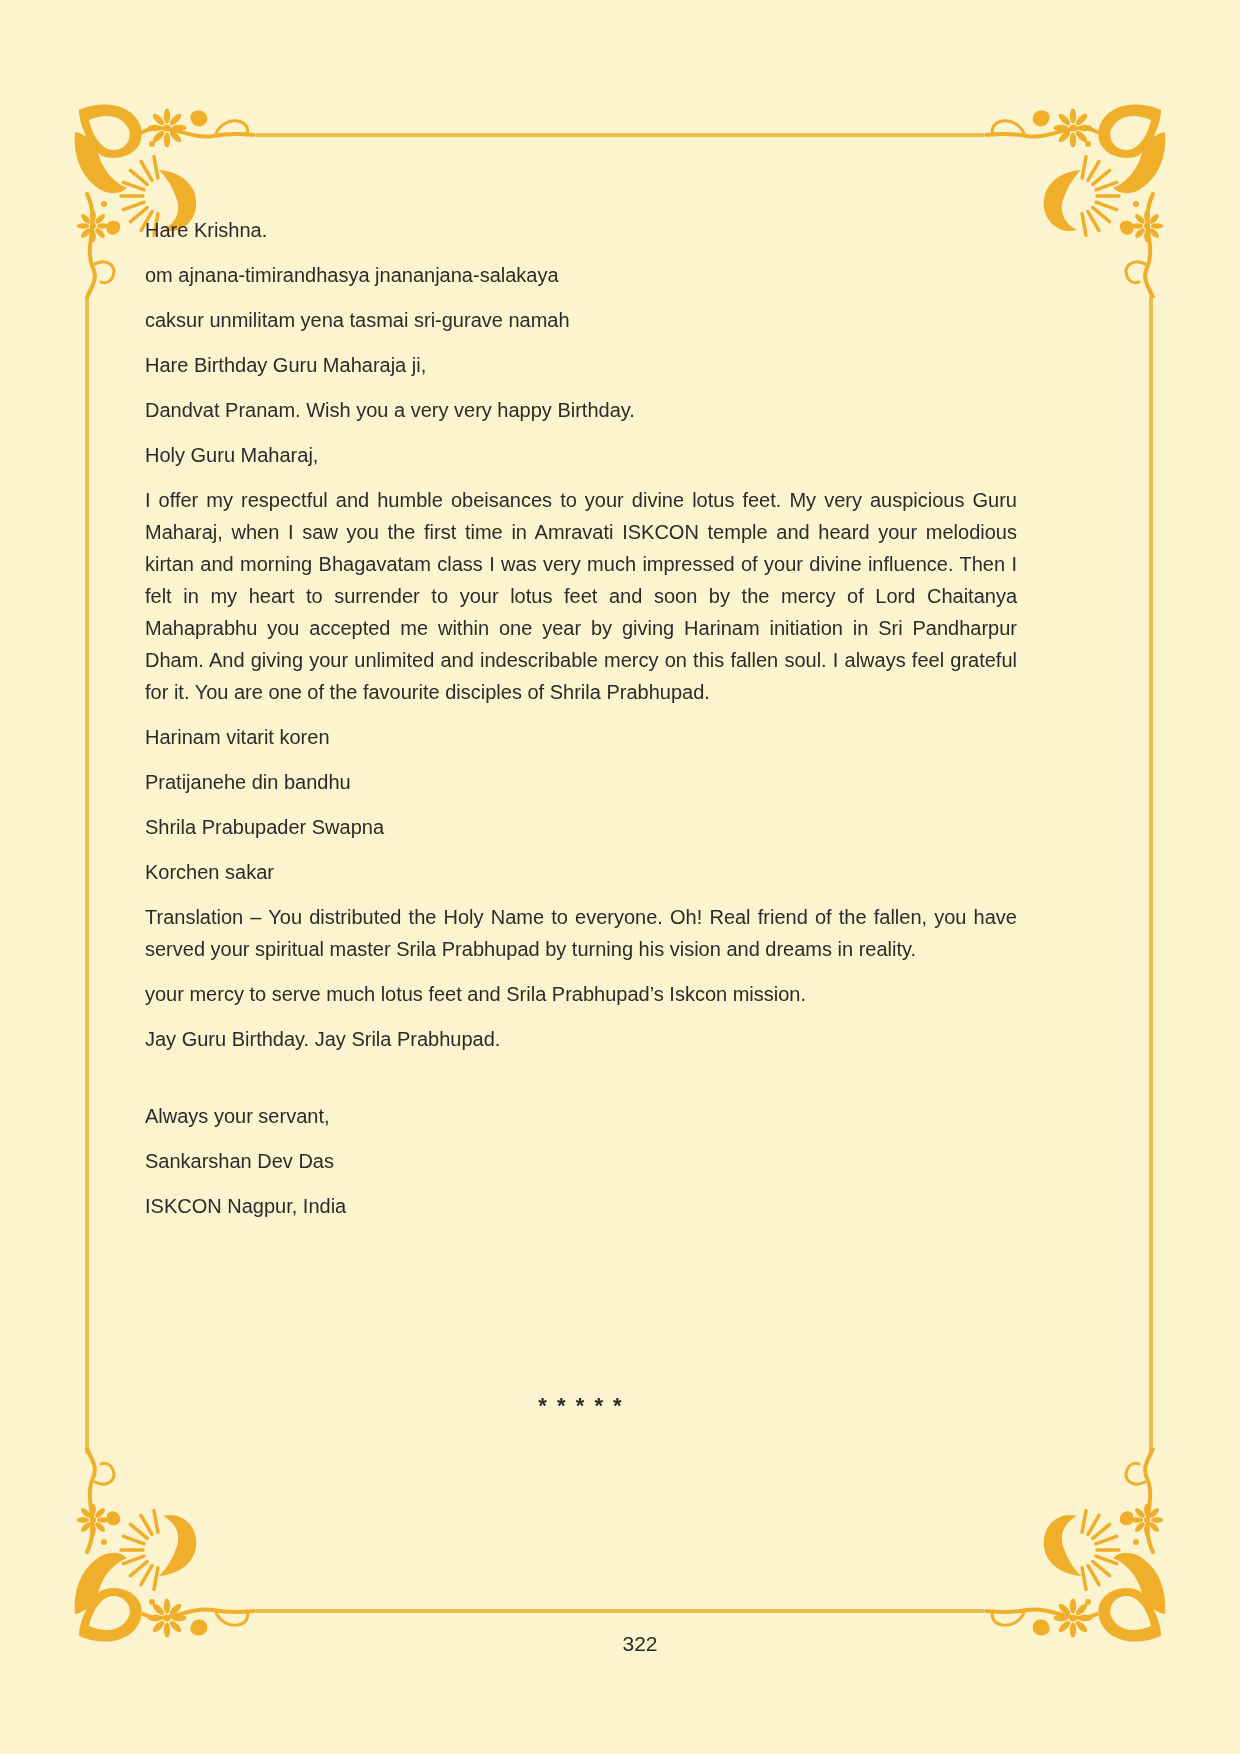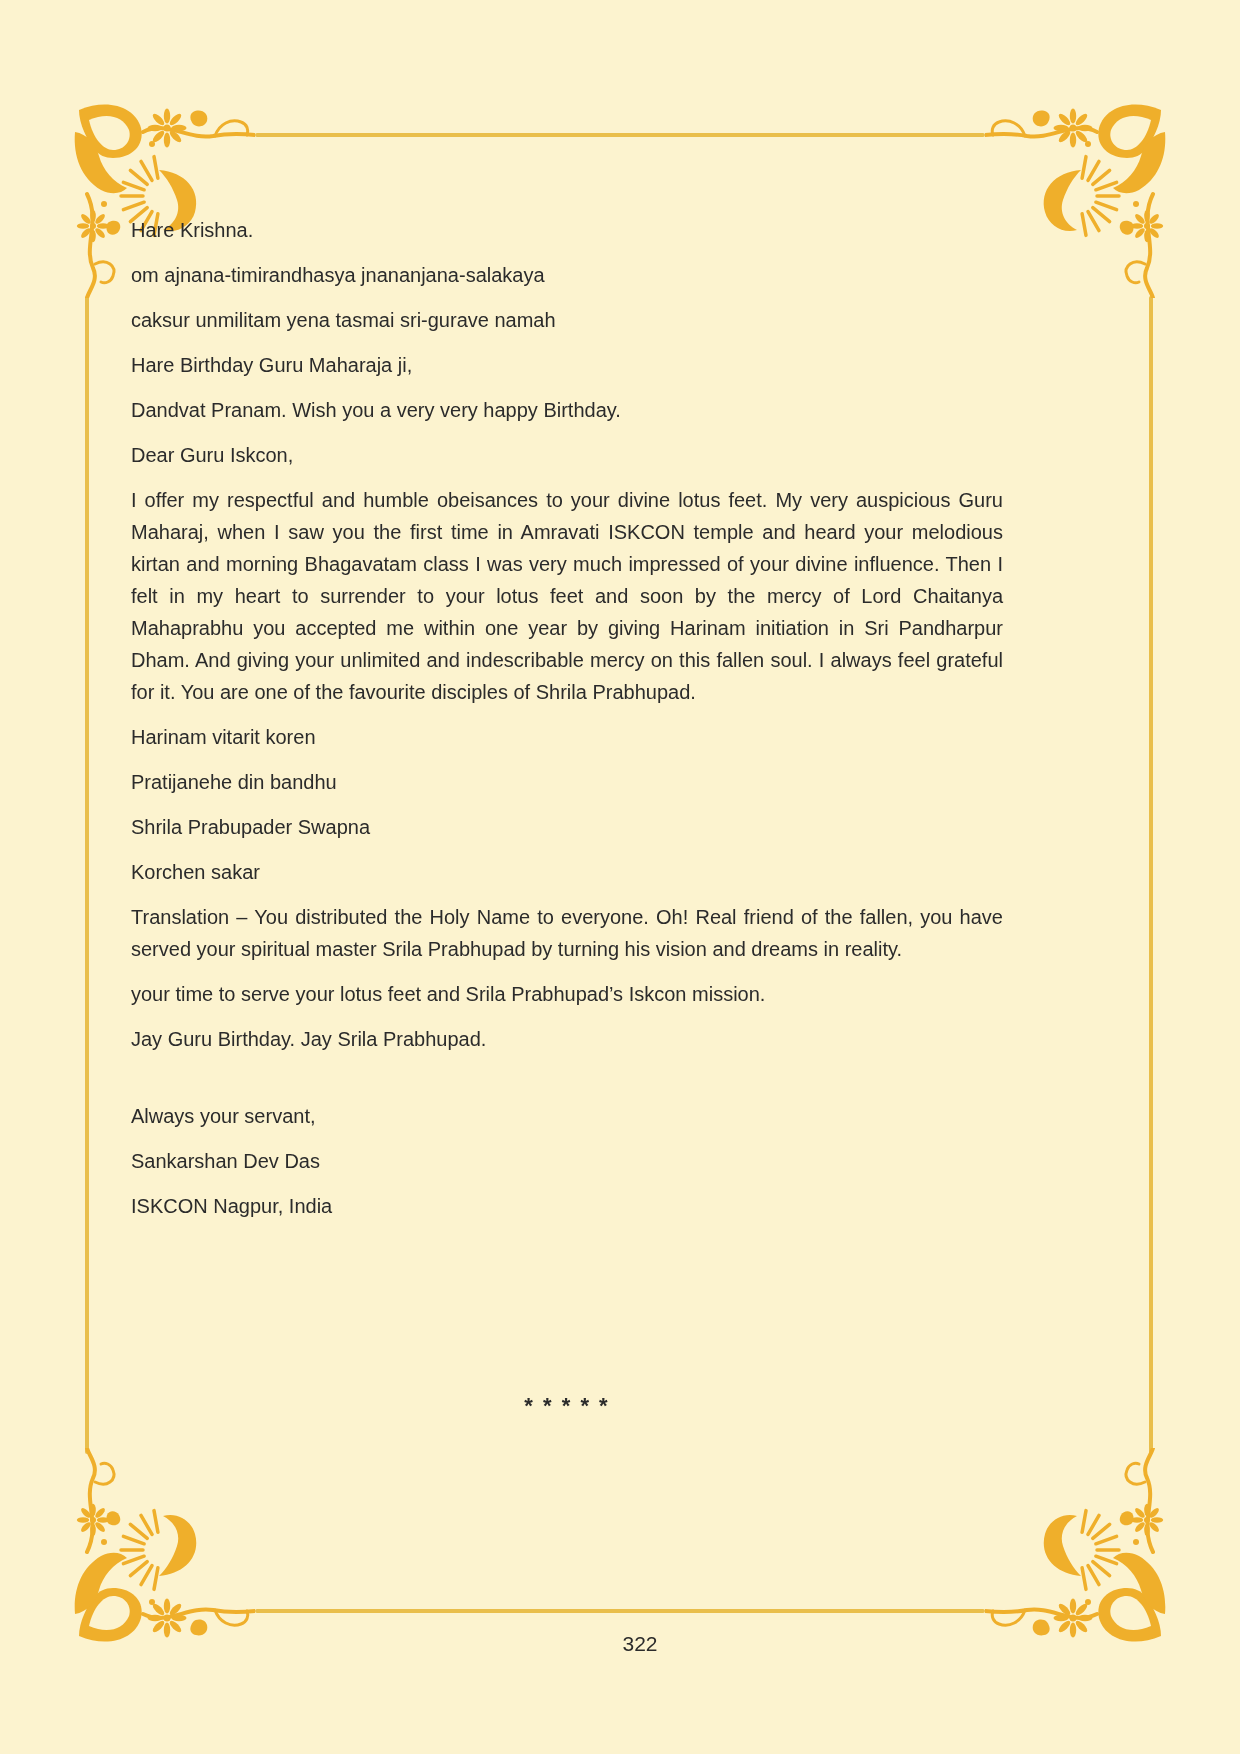--- a/index.html
+++ b/index.html
@@ -22,21 +22,21 @@
   
   .corner{position:absolute;width:200px;height:200px;}
   .corner svg{width:100%;height:100%;display:block;}
   .corner.tl{left:55px;top:98px;}
   .corner.tr{left:985px;top:98px;transform:scaleX(-1);}
   .corner.bl{left:55px;top:1448px;transform:scaleY(-1);}
   .corner.br{left:985px;top:1448px;transform:scale(-1,-1);}
   
   .content{
     position:absolute;
-    left:131px;
+    left:145px;
     top:214px;
     width:872px;
     font-size:20px;
     line-height:32px;
   }
   .content p{margin:0 0 13px 0;}
   .justify{text-align:justify;}
   .verse{}
   .spacer{height:32px;}
   .stars{
@@ -144,32 +144,32 @@
         <use href="#floral-corner"></use>
       </svg>
     </div>
 
   <div class="content">
     <p>Hare Krishna.</p>
     <p>om ajnana-timirandhasya jnananjana-salakaya</p>
     <p>caksur unmilitam yena tasmai sri-gurave namah</p>
     <p>Hare Birthday Guru Maharaja ji,</p>
     <p>Dandvat Pranam. Wish you a very very happy Birthday.</p>
-    <p>Dear Guru Iskcon,</p>
+    <p>Holy Guru Maharaj,</p>
 
     <p class="justify">I offer my respectful and humble obeisances to your divine lotus feet. My very auspicious Guru Maharaj, when I saw you the first time in Amravati ISKCON temple and heard your melodious kirtan and morning Bhagavatam class I was very much impressed of your divine influence. Then I felt in my heart to surrender to your lotus feet and soon by the mercy of Lord Chaitanya Mahaprabhu you accepted me within one year by giving Harinam initiation in Sri Pandharpur Dham. And giving your unlimited and indescribable mercy on this fallen soul. I always feel grateful for it. You are one of the favourite disciples of Shrila Prabhupad.</p>
 
     <p class="verse">Harinam vitarit koren</p>
     <p class="verse">Pratijanehe din bandhu</p>
     <p class="verse">Shrila Prabupader Swapna</p>
     <p class="verse">Korchen sakar</p>
 
     <p class="justify">Translation – You distributed the Holy Name to everyone. Oh! Real friend of the fallen, you have served your spiritual master Srila Prabhupad by turning his vision and dreams in reality.</p>
 
-    <p>your time to serve your lotus feet and Srila Prabhupad’s Iskcon mission.</p>
+    <p>your mercy to serve much lotus feet and Srila Prabhupad’s Iskcon mission.</p>
     <p>Jay Guru Birthday. Jay Srila Prabhupad.</p>
 
     <div class="spacer"></div>
 
     <p>Always your servant,</p>
     <p>Sankarshan Dev Das</p>
     <p>ISKCON Nagpur, India</p>
 
     <div class="stars">* * * * *</div>
   </div>

